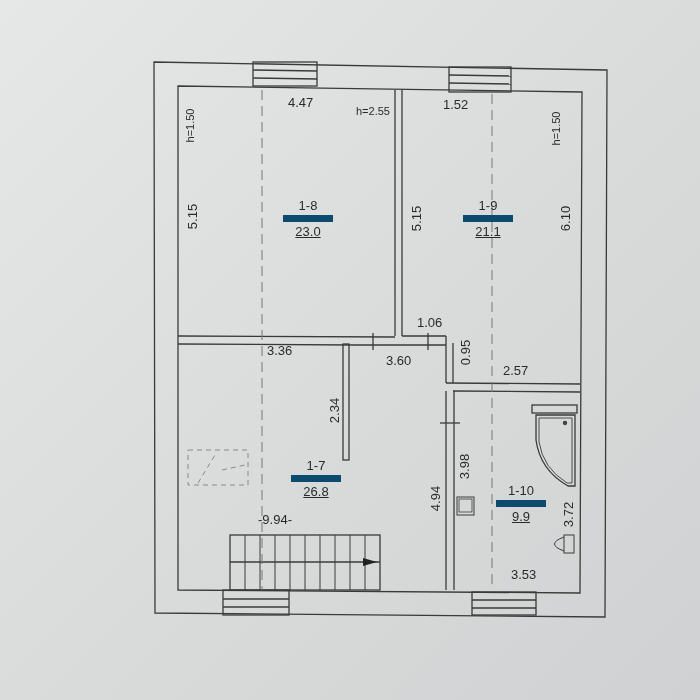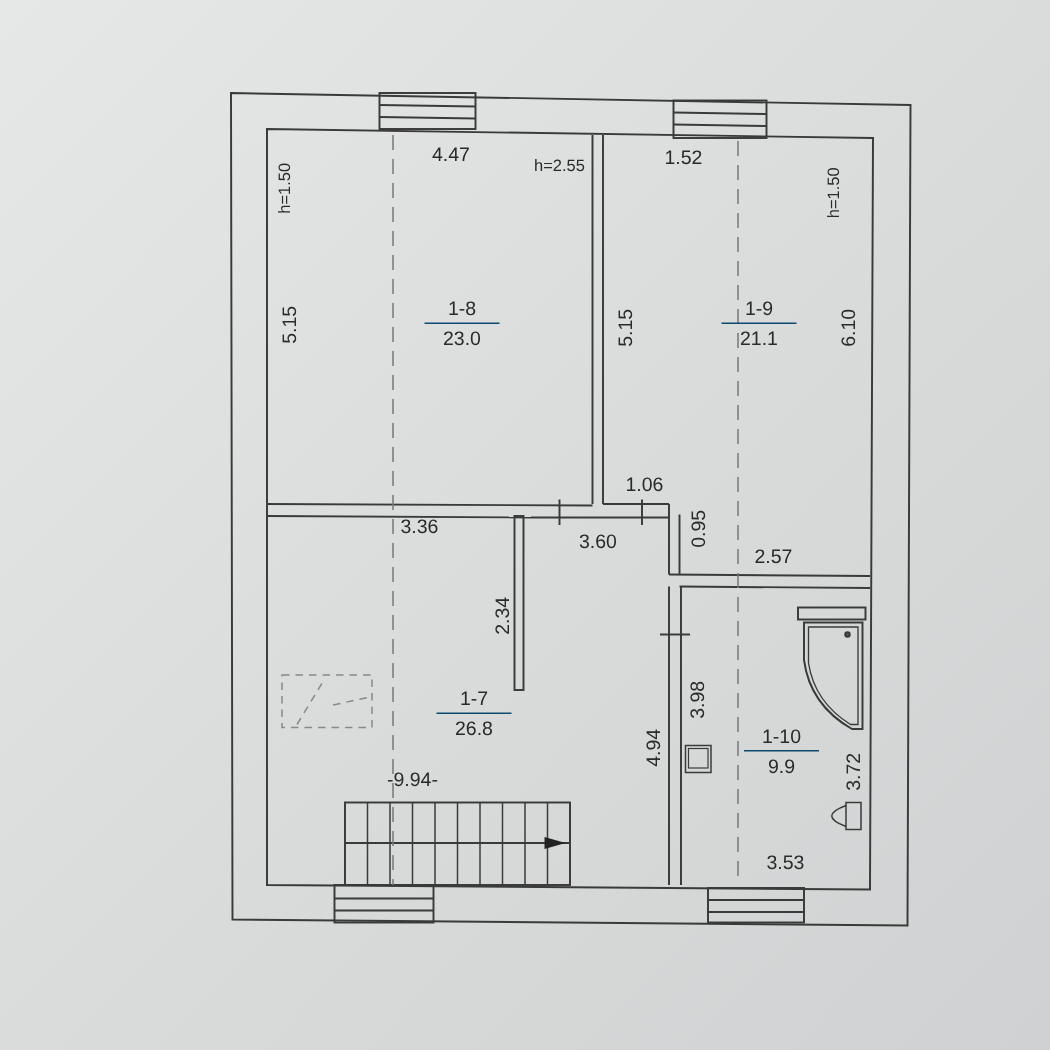--- a/index.html
+++ b/index.html
@@ -13,22 +13,22 @@
   .lbl {
     position:absolute; color:#2a2a2a; font-size:13px; line-height:1;
     white-space:nowrap;
   }
   .lbl.small { font-size:11px; }
   .rot { transform:rotate(-90deg); transform-origin:center center; }
   .room-id {
     position:absolute; text-align:center; color:#2a2a2a; font-size:13px;
     width:50px;
   }
-  .room-id .num { display:block; padding-bottom:2px; border-bottom:1px solid #0c4a6e; }
-  .room-id .area { display:block; padding-top:2px; }
+  .room-id .num { display:block; padding-bottom:2px; border-bottom:7px solid #0c4a6e; }
+  .room-id .area { display:block; padding-top:2px;text-decoration:underline; }
 </style>
 </head>
 <body>
 
 <div class="plan">
   <svg width="700" height="700" viewBox="0 0 700 700" style="position:absolute;left:0;top:0">
     <g fill="none" stroke="#3a3a3a" stroke-width="1.3">
 
       <path d="M154 62 L607 70 L605 617 L155 613 Z"></path>
 
@@ -106,21 +106,21 @@
     <g stroke="#888" stroke-width="1" stroke-dasharray="5,4" fill="none">
       <rect x="188" y="450" width="60" height="35"></rect>
       <path d="M198 483 L215 455 M222 470 L245 465"></path>
     </g>
   </svg>
 
   <div class="room-id" style="left:283px;top:198px">
     <span class="num">1-8</span>
     <span class="area">23.0</span>
   </div>
-  <div class="room-id" style="left:481px;top:198px">
+  <div class="room-id" style="left:463px;top:198px">
     <span class="num">1-9</span>
     <span class="area">21.1</span>
   </div>
   <div class="room-id" style="left:291px;top:458px">
     <span class="num">1-7</span>
     <span class="area">26.8</span>
   </div>
   <div class="room-id" style="left:496px;top:483px">
     <span class="num">1-10</span>
     <span class="area">9.9</span>

